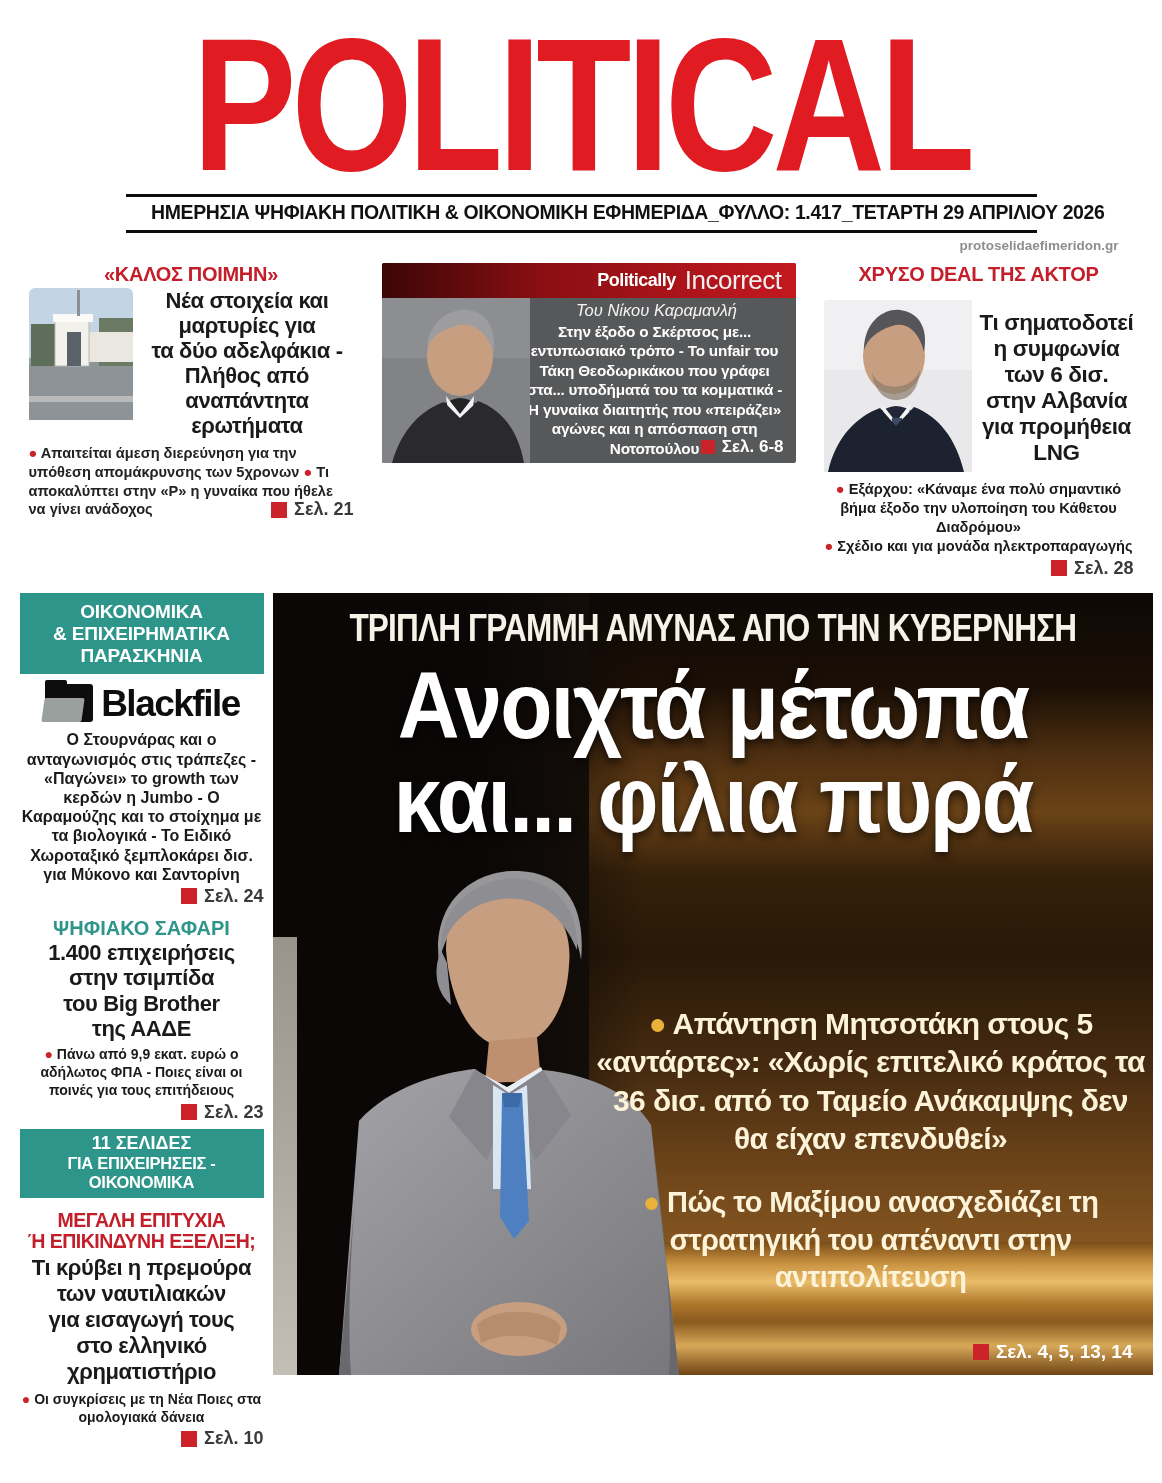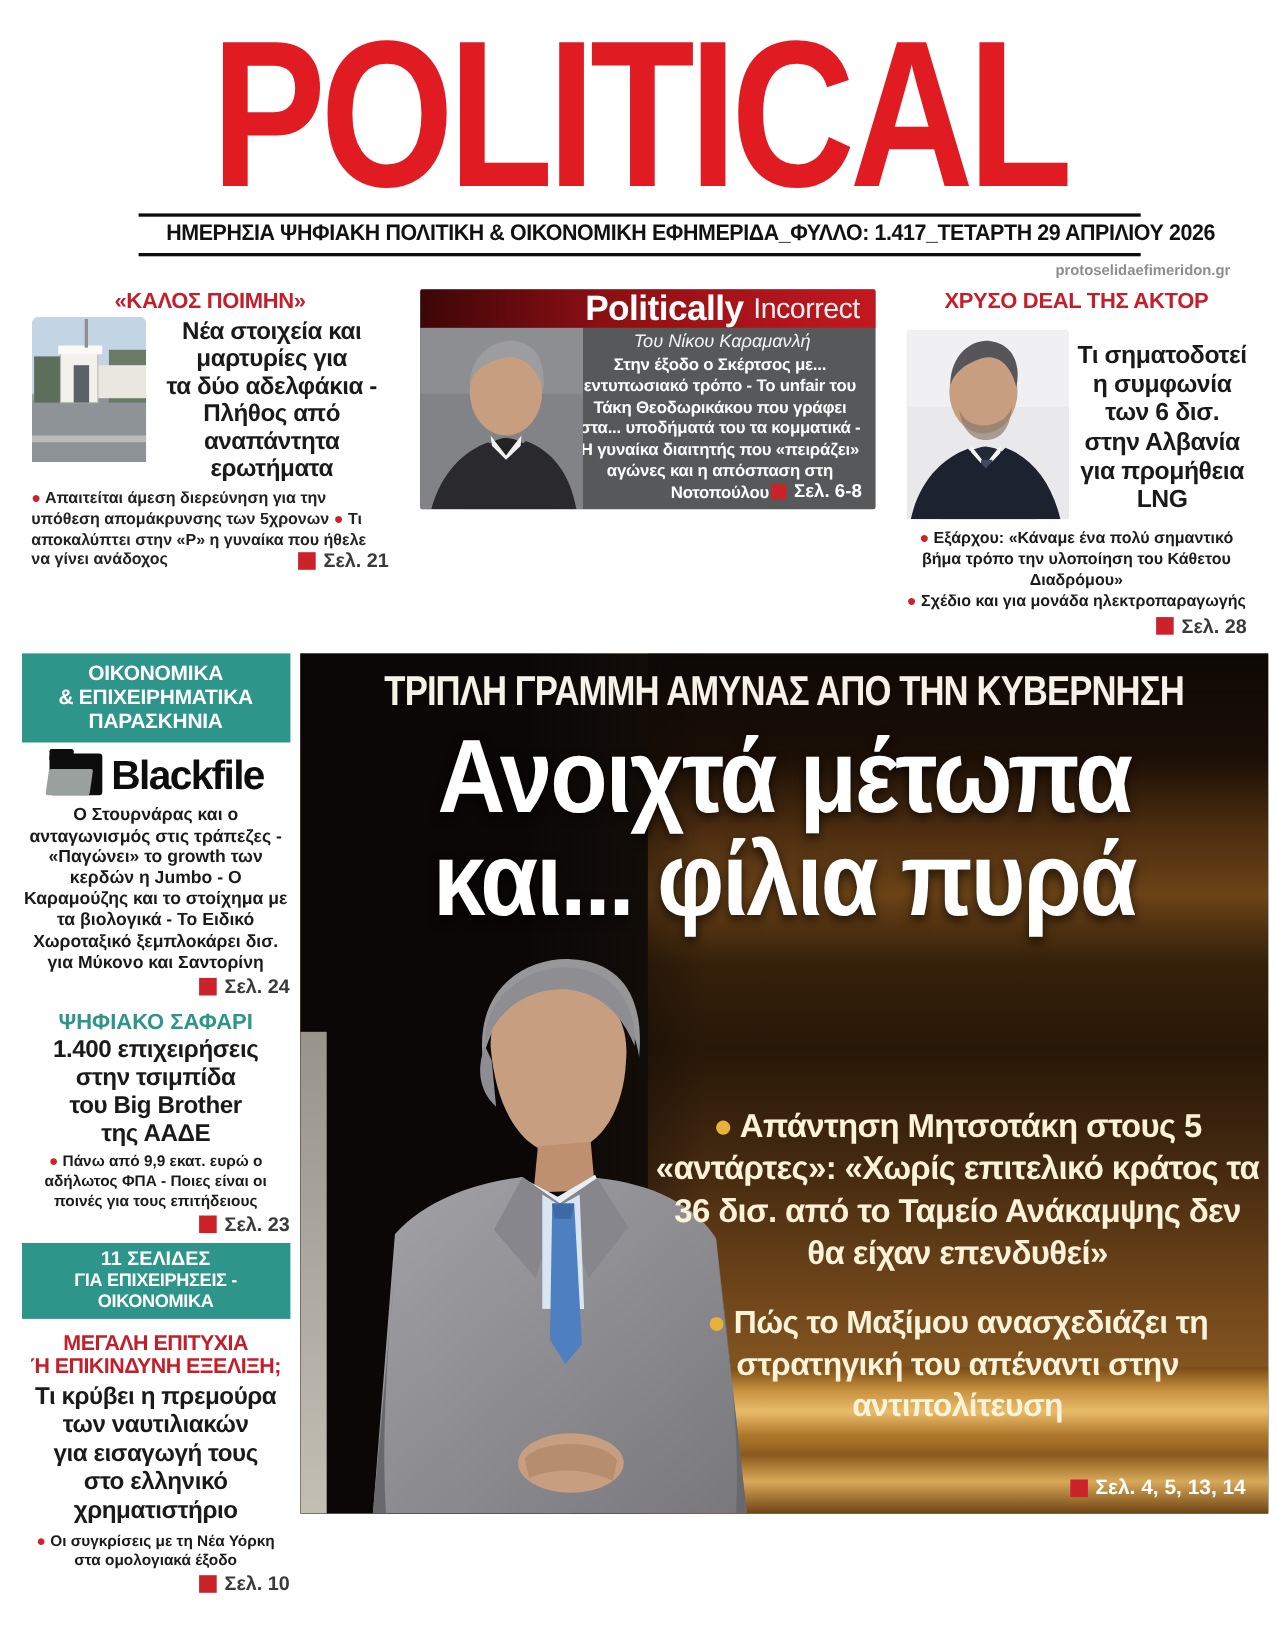--- a/index.html
+++ b/index.html
@@ -34,21 +34,21 @@
   .storyA .kick { font-size:20px; letter-spacing:-.3px; }
   .rowA { display:flex; gap:8px; margin-top:2px; align-items:flex-start; }
   .photoA { flex:0 0 104px; border-radius:6px; overflow:hidden; }
   .hlA { flex:1; font-weight:bold; font-size:22px; line-height:1.14; text-align:center; letter-spacing:-.4px; }
   .bulletsA { margin-top:6px; font-size:14.6px; line-height:1.28; color:#222; }
   .storyA .pageref { margin-top:-20px; }
 
   .storyB { position:relative; background:#57585a; height:200px; border-radius:2px; overflow:hidden; }
   .pib-banner { height:35px; background:linear-gradient(90deg,#3c0607 0%,#8c0f13 40%,#c41820 100%);
                 display:flex; justify-content:flex-end; align-items:center; gap:9px; padding-right:14px; }
-  .pib-bold { color:#fff; font-weight:bold; font-size:32px; letter-spacing:-.5px; }
+  .pib-bold { color:#fff; font-weight:bold; font-size:18px; letter-spacing:-.5px; }
   .pib-light { color:#f0f0f0; font-size:26px; letter-spacing:-.5px; }
   .pib-photo { position:absolute; left:0; top:35px; width:148px; height:165px; }
   .pib-byline { margin:3px 14px 0 150px; text-align:center; color:#f4f4f4; font-style:italic; font-size:16.5px; }
   .pib-body { margin:2px 10px 0 142px; text-align:center; color:#fff; font-weight:bold;
               font-size:15.3px; line-height:1.27; letter-spacing:-.2px; }
   .storyB .pageref { position:absolute; right:12px; bottom:6px; font-size:17px; }
   .storyB .pageref .sq { width:14px; height:14px; }
 
   .storyC .kick { font-size:20px; letter-spacing:-.3px; }
   .rowC { display:flex; gap:8px; margin-top:14px; align-items:center; }
@@ -193,21 +193,21 @@
             <path d="M68,118 L78,118 L82,160 L72,168 L64,158 Z" fill="#3c4a62"></path>
             <path d="M4,172 C12,136 34,116 56,108 L72,126 L90,107 C114,116 132,138 140,172 Z" fill="#1c2230"></path>
           </svg>
         </div>
         <div class="hlC prewrap">Τι σηματοδοτεί
 η συμφωνία των 6 δισ.
 στην Αλβανία
 για προμήθεια LNG</div>
       </div>
       <div class="bulletsC">
-        <div class="dot-item">Εξάρχου: «Κάναμε ένα πολύ σημαντικό βήμα τρόπο την υλοποίηση του Κάθετου Διαδρόμου»</div>
+        <div class="dot-item">Εξάρχου: «Κάναμε ένα πολύ σημαντικό βήμα έξοδο την υλοποίηση του Κάθετου Διαδρόμου»</div>
         <div class="dot-item">Σχέδιο και για μονάδα ηλεκτροπαραγωγής</div>
       </div>
       <div class="pageref">
         <span class="sq"></span>
         <span>Σελ. 28</span>
       </div>
     </article>
   </section>
 
   <section class="middle">
@@ -251,21 +251,21 @@
 
       <div class="epitixia">
         <div class="kick prewrap">ΜΕΓΑΛΗ ΕΠΙΤΥΧΙΑ
 Ή ΕΠΙΚΙΝΔΥΝΗ ΕΞΕΛΙΞΗ;</div>
         <div class="epitixia-hl prewrap">Τι κρύβει η πρεμούρα
 των ναυτιλιακών
 για εισαγωγή τους
 στο ελληνικό
 χρηματιστήριο</div>
         <div class="epitixia-bullets">
-          <div class="dot-item">Οι συγκρίσεις με τη Νέα Υόρκη στα ομολογιακά έξοδο</div>
+          <div class="dot-item">Οι συγκρίσεις με τη Νέα Ποιες στα ομολογιακά δάνεια</div>
         </div>
         <div class="pageref">
           <span class="sq"></span>
           <span>Σελ. 10</span>
         </div>
       </div>
     </aside>
 
     <article class="mainstory">
       <div class="ms-door"></div>

